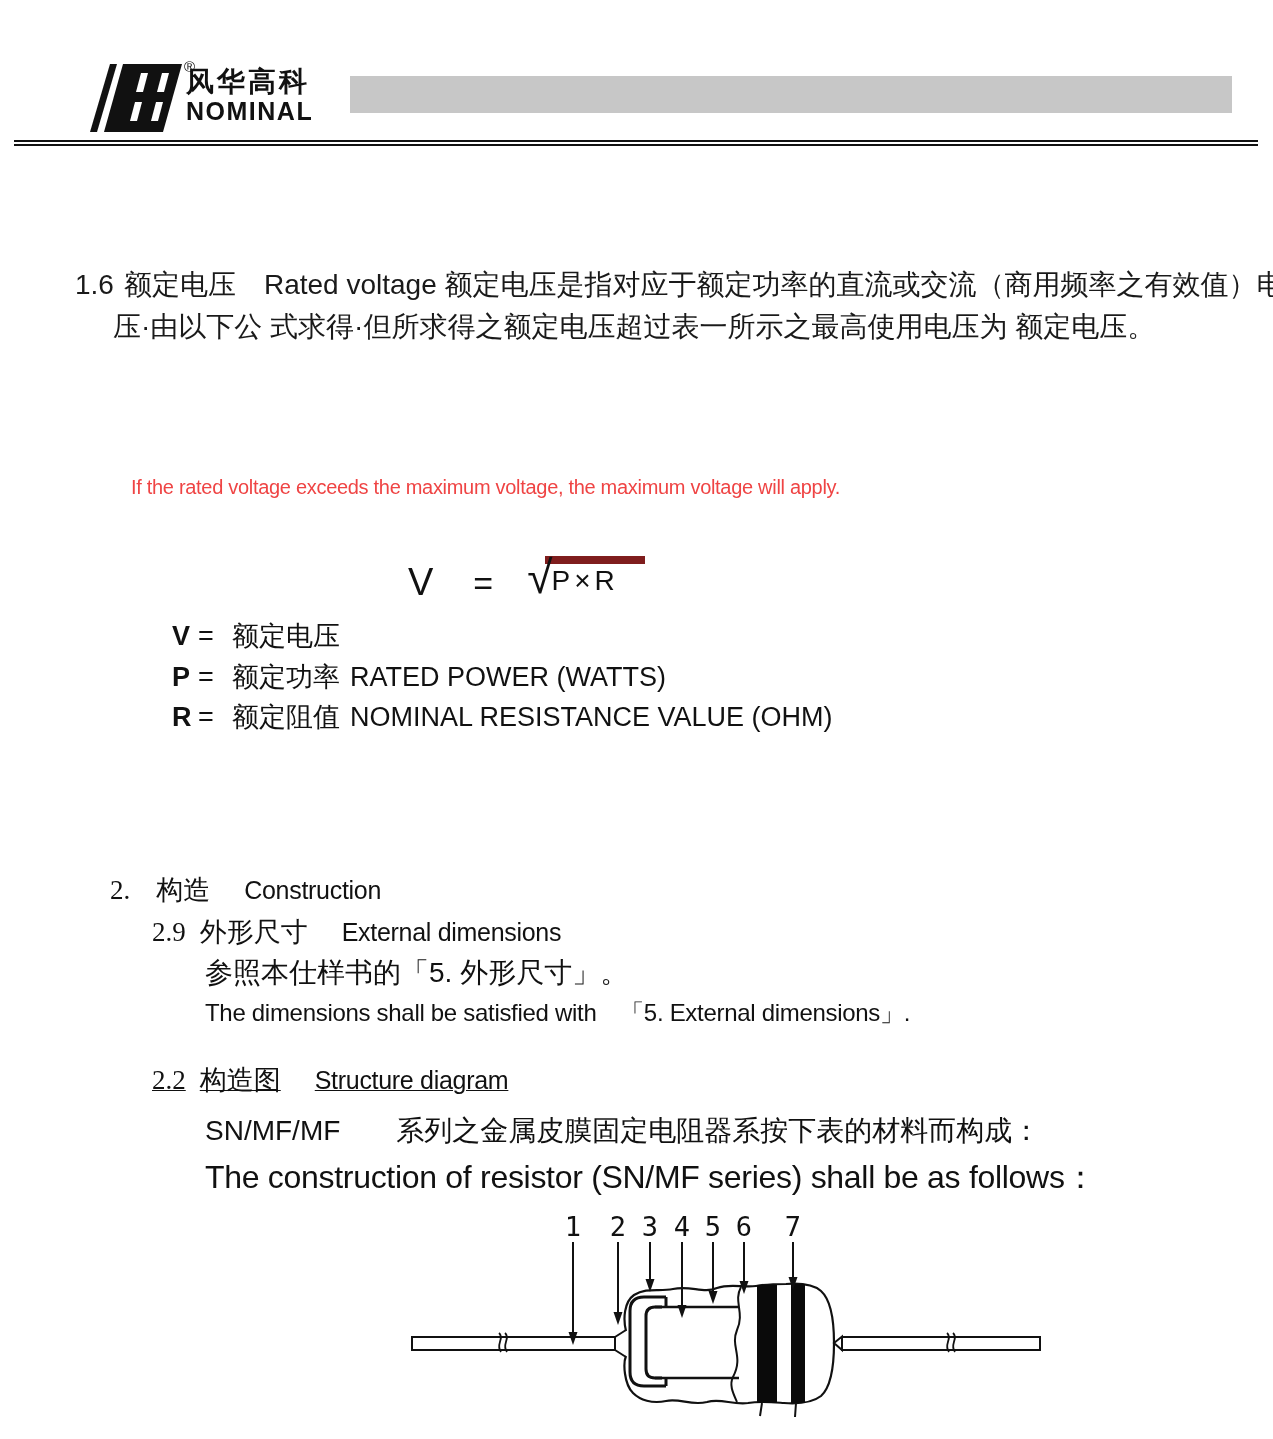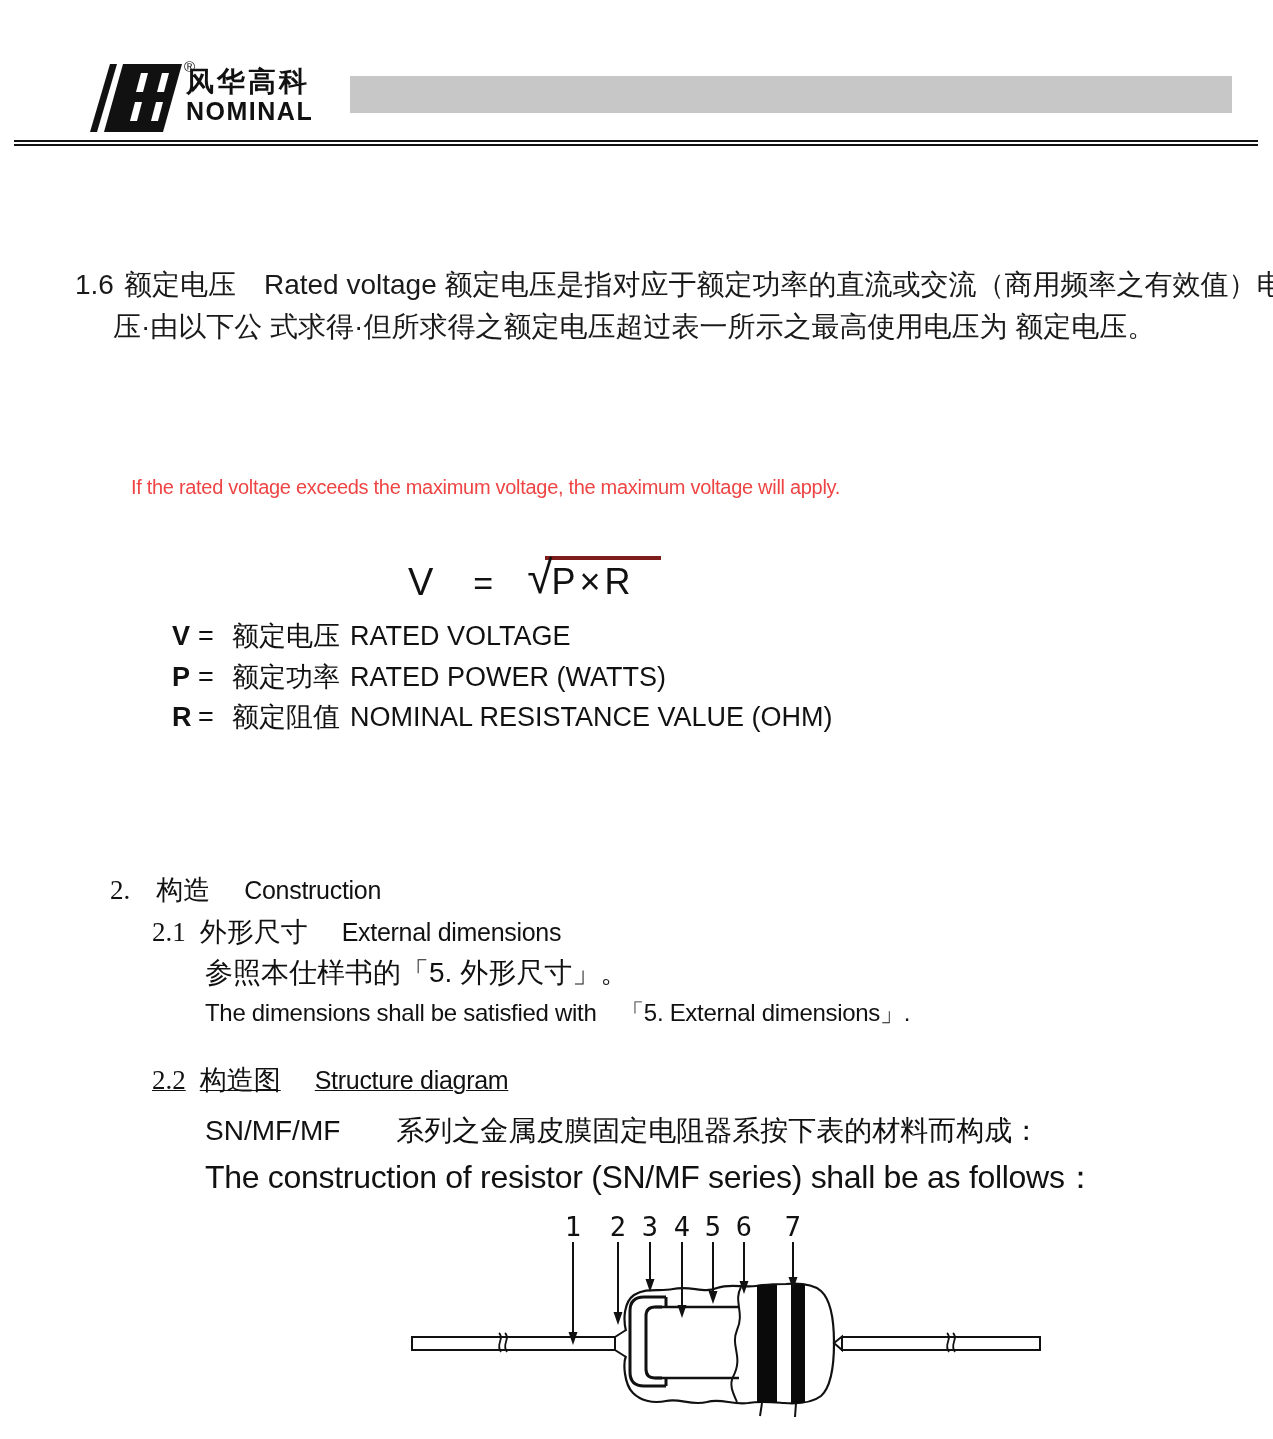--- a/index.html
+++ b/index.html
@@ -24,21 +24,21 @@
            font-size:24px; line-height:37.5px; letter-spacing:-0.3px; color:#111; }
   .p16en2 { position:absolute; left:131px; top:469px; width:1142px;
             font-size:20px; line-height:37.5px; letter-spacing:-0.3px; color:#ef4444; }
 
   
   .formula { position:absolute; left:408px; top:556px; display:flex; align-items:baseline; color:#111; }
   .formula .lhs { font-size:38px; }
   .formula .eq  { font-size:34px; margin:0 34px 0 40px; }
   .formula .root { display:inline-flex; align-items:flex-start; }
   .formula .radical { font-size:46px; line-height:1; margin-right:-7px; position:relative; top:-2px; }
-  .formula .radicand { font-size:36px; letter-spacing:4px; border-top:4px solid #7f1d1d;
+  .formula .radicand { font-size:28px; letter-spacing:4px; border-top:8px solid #7f1d1d;
                        padding:1px 26px 0 6px; }
 
   
   .defs { position:absolute; left:172px; top:616px; font-size:27px; line-height:40.5px; color:#111; }
   .def-row { display:flex; align-items:baseline; white-space:nowrap; }
   .def-sym { font-weight:bold; width:26px; }
   .def-eq  { width:34px; }
   .def-zh  { margin-right:10px; }
 
   
@@ -101,42 +101,41 @@
       <span class="radical">√</span>
       <span class="radicand">P×R</span>
     </span>
   </div>
 
   <div class="defs">
     <div class="def-row">
       <span class="def-sym">V</span>
       <span class="def-eq">=</span>
       <span class="def-zh">额定电压</span>
-      <span class="def-en">RATED VOLTAGE</span>
     </div>
     <div class="def-row">
       <span class="def-sym">P</span>
       <span class="def-eq">=</span>
       <span class="def-zh">额定功率</span>
       <span class="def-en">RATED POWER (WATTS)</span>
     </div>
     <div class="def-row">
       <span class="def-sym">R</span>
       <span class="def-eq">=</span>
       <span class="def-zh">额定阻值</span>
       <span class="def-en">NOMINAL RESISTANCE VALUE (OHM)</span>
     </div>
   </div>
 
   <div class="sec-line s2">
     <span class="num-serif">2.</span><span class="gap1"></span><span class="zh27">构造</span><span class="gap2"></span><span class="en25">Construction</span>
   </div>
 
   <div class="sec-line s21">
-    <span class="num-serif">2.1</span><span class="gap3"></span><span class="zh27">外形尺寸</span><span class="gap2"></span><span class="en25">External dimensions</span>
+    <span class="num-serif">2.9</span><span class="gap3"></span><span class="zh27">外形尺寸</span><span class="gap2"></span><span class="en25">External dimensions</span>
   </div>
   <div class="sec-line s21zh">参照本仕样书的「5.  外形尺寸」。</div>
   <div class="sec-line s21en">The dimensions shall be satisfied with　「5. External dimensions」.</div>
 
   <div class="sec-line s22">
     <span class="num-serif">2.2</span><span class="gap3"></span><span class="zh27">构造图</span><span class="gap2"></span><span class="en25">Structure diagram</span>
   </div>
   <div class="sec-line s22zh">SN/MF/MF　　系列之金属皮膜固定电阻器系按下表的材料而构成：</div>
   <div class="sec-line s22en">The construction of resistor (SN/MF series) shall be as follows：</div>
 

